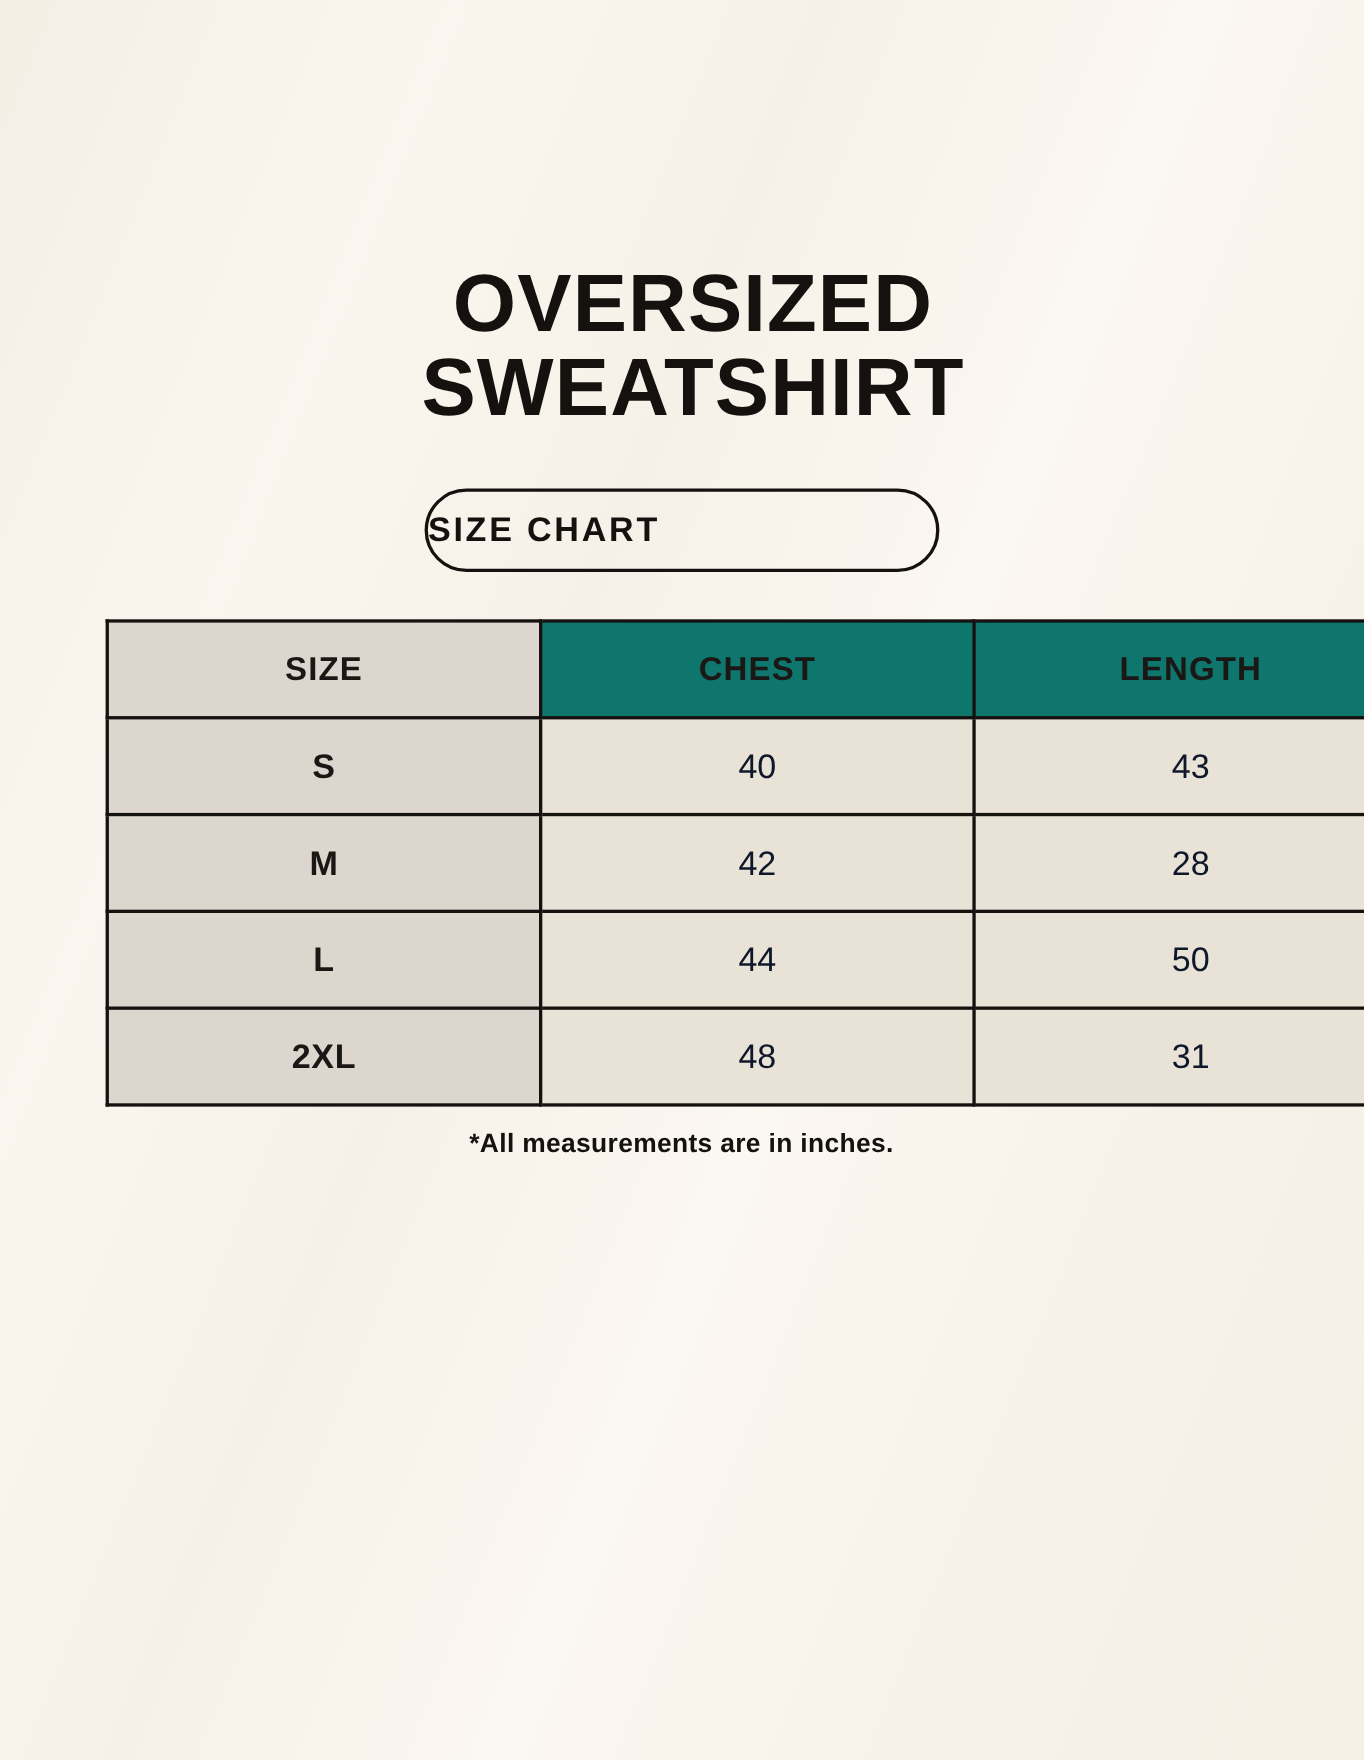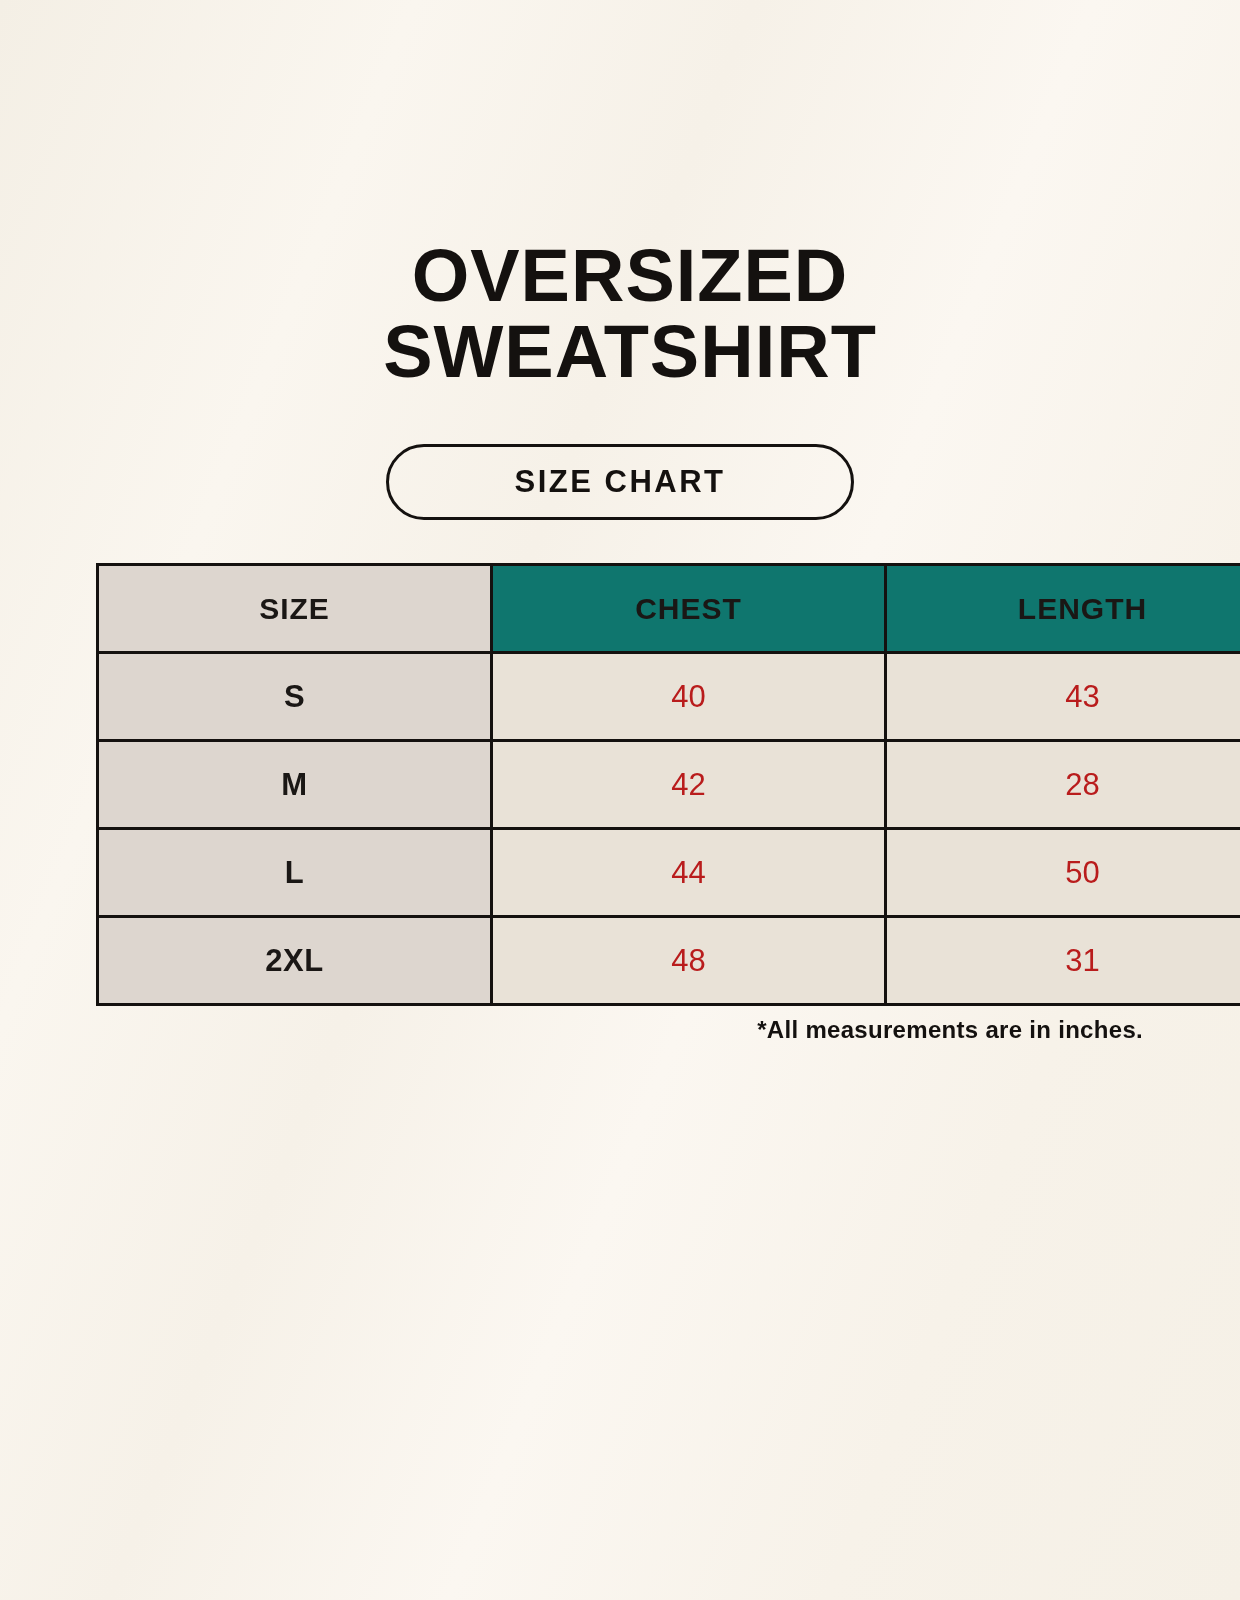--- a/index.html
+++ b/index.html
@@ -46,21 +46,21 @@
   }
 
   .pill {
     width: 468px;
     height: 76px;
     border: 3px solid #14110f;
     border-radius: 40px;
     background: transparent;
     display: flex;
     align-items: center;
-    justify-content: center;
+    justify-content: flex-start;
   }
 
   .pill span {
     font-size: 31px;
     font-weight: 700;
     letter-spacing: 2.5px;
     color: #14110f;
   }
 
   .table-wrap {
@@ -100,27 +100,27 @@
     background: #ddd6cf;
     font-size: 31px;
     font-weight: 700;
     letter-spacing: 0.5px;
   }
 
   td.value-cell {
     background: #e9e2d7;
     font-size: 31px;
     font-weight: 400;
-    color: #b91c1c;
+    color: #0f172a;
   }
 
   .footnote {
     width: 1047px;
-    margin-top: 10px;
-    text-align: right;
+    margin-top: 20px;
+    text-align: center;
     font-size: 24px;
     font-weight: 700;
     letter-spacing: 0.3px;
     color: #14110f;
   }
 </style>
 </head>
 <body>
 
 <div class="page">

